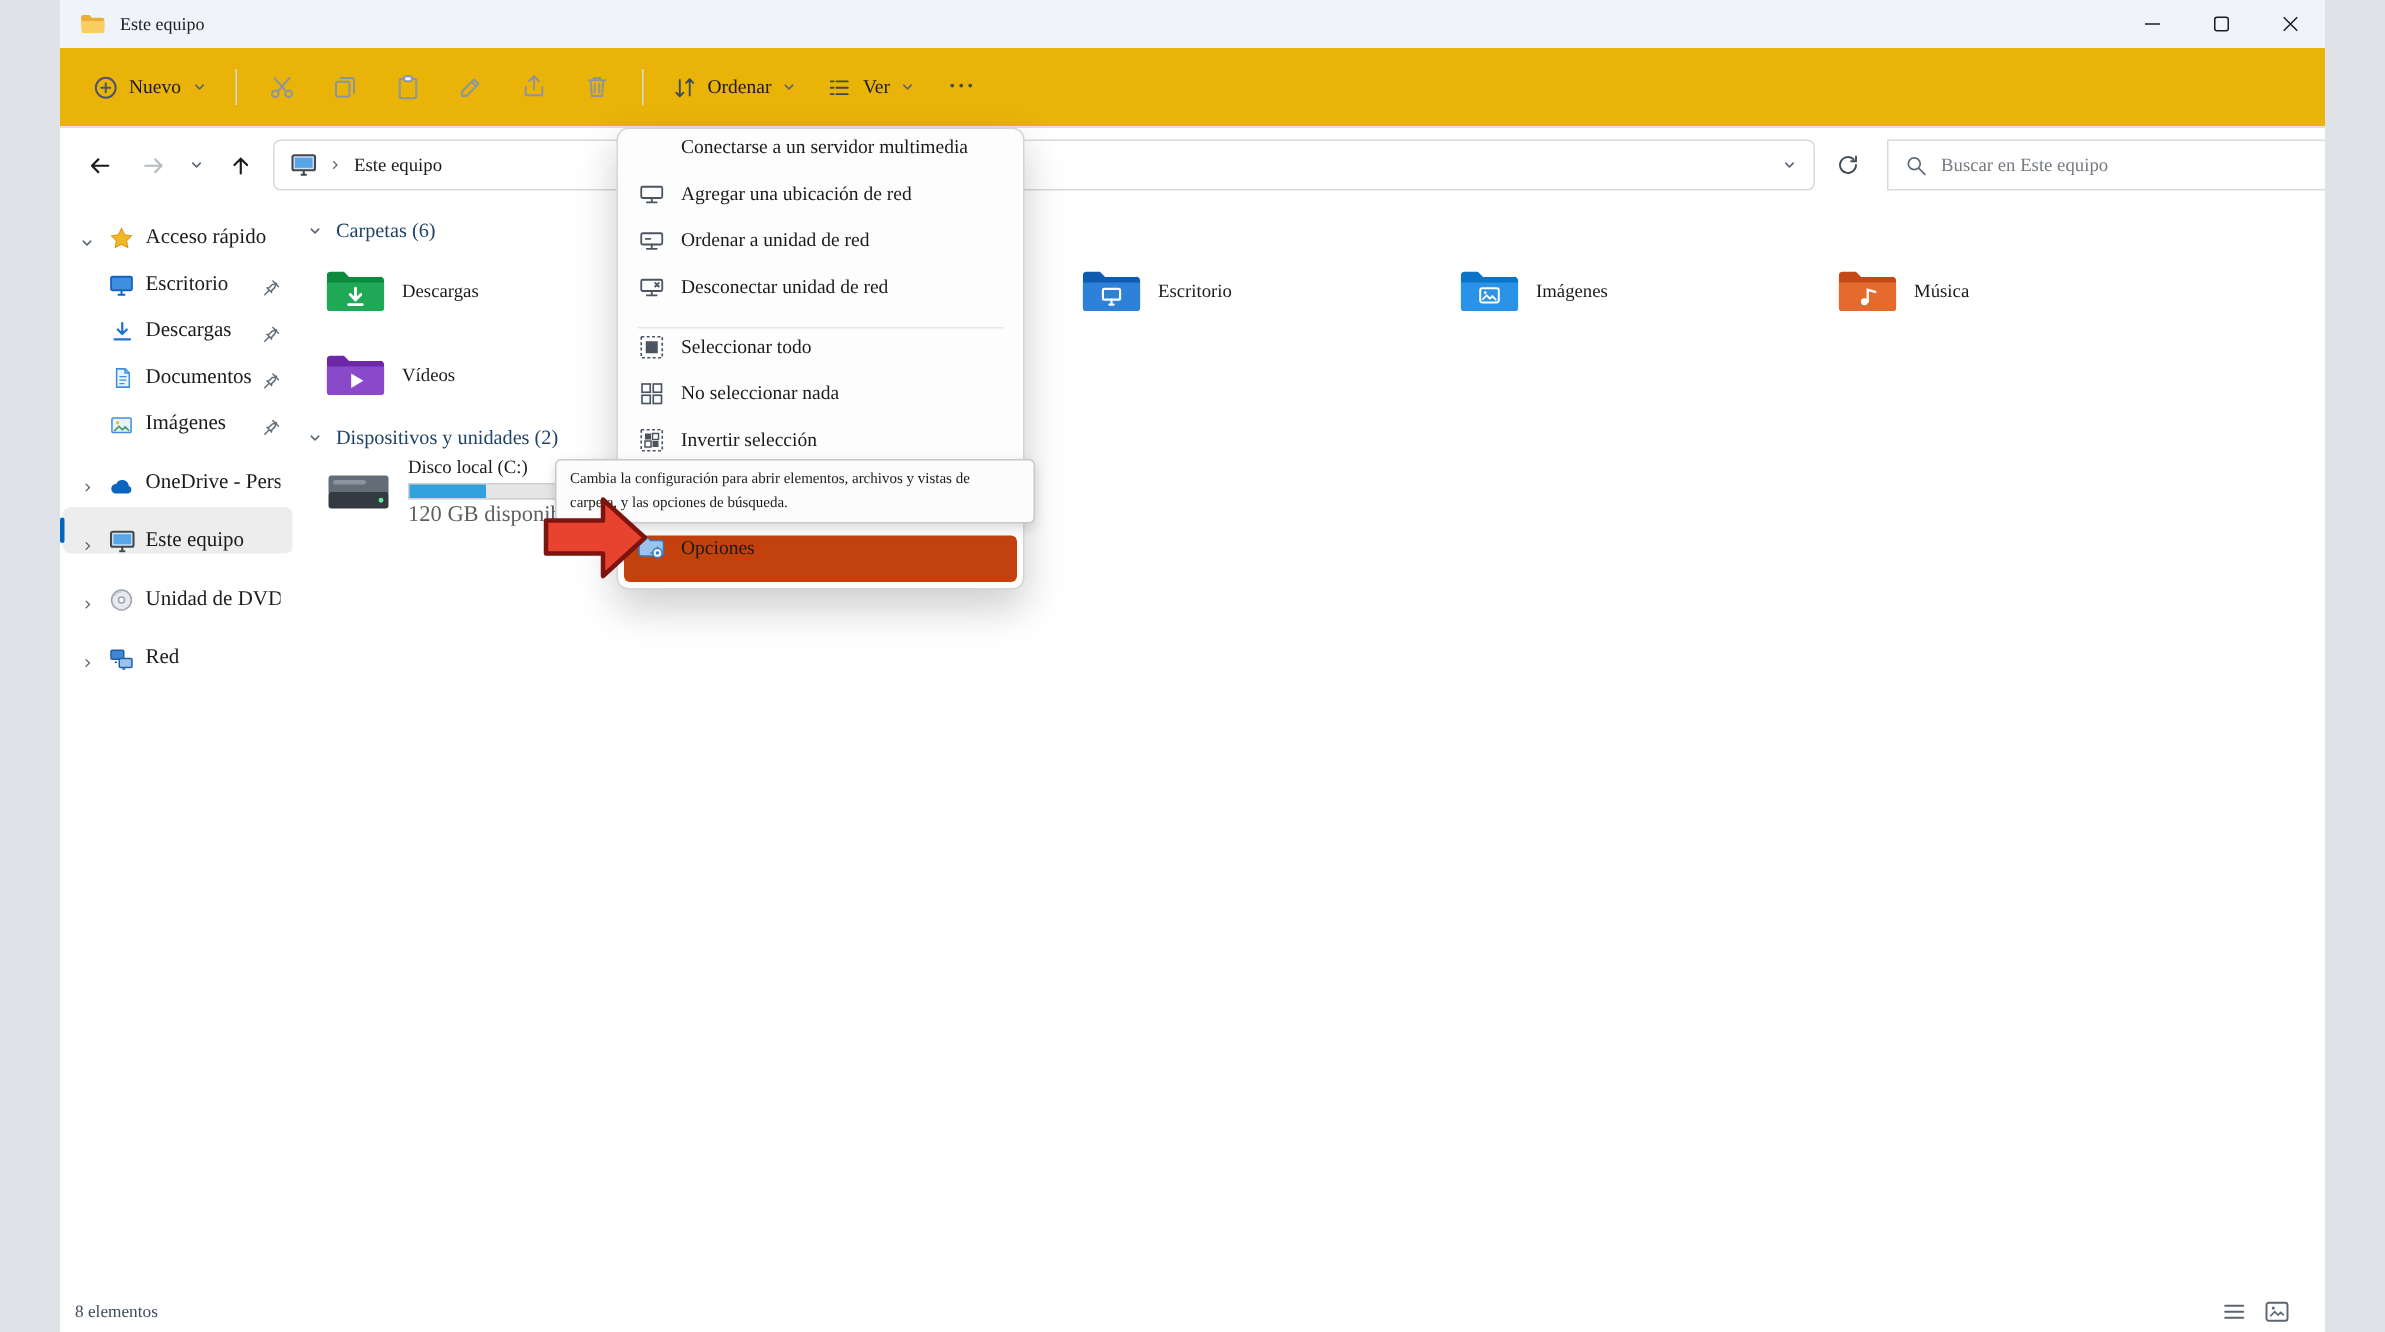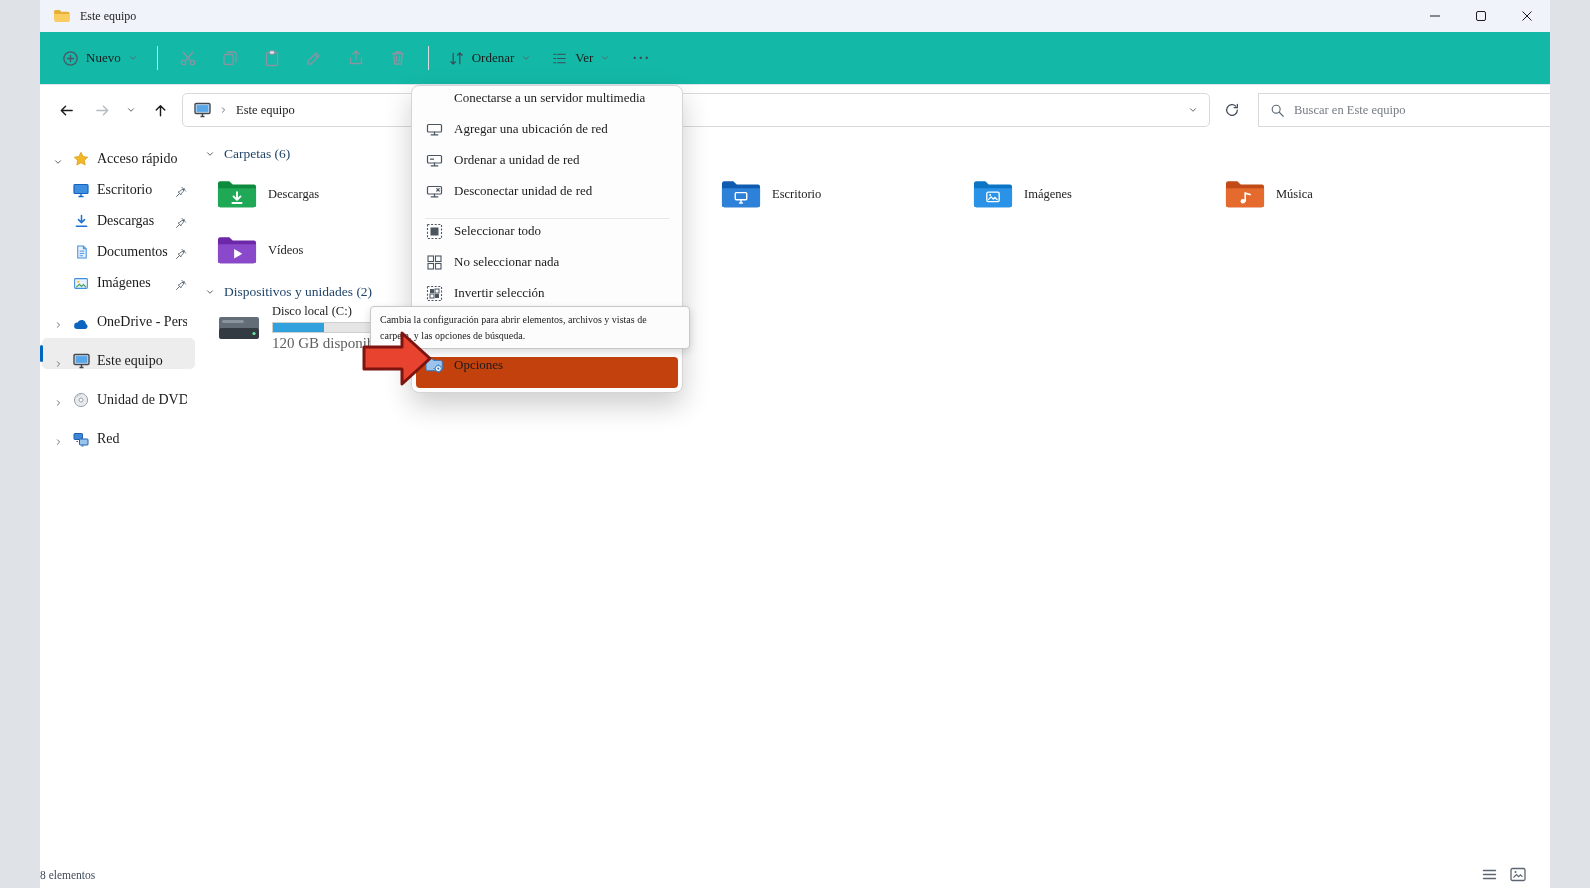--- a/index.html
+++ b/index.html
@@ -9,21 +9,21 @@
     font-family:Liberation Serif, serif;color:#1b1b1b;overflow:hidden;margin:0 auto}
 
   
   .titlebar{position:absolute;top:0;left:0;right:0;height:32px;background:#f0f4fa;
     display:flex;align-items:center;padding-left:13px;gap:9px}
   .title-text{font-size:12px}
   .win-controls{position:absolute;right:0;top:0;height:32px;display:flex}
   .wbtn{width:46px;height:32px;display:flex;align-items:center;justify-content:center}
 
   
-  .toolbar{position:absolute;top:32px;left:0;right:0;height:53px;background:#14b8a6;
+  .toolbar{position:absolute;top:32px;left:0;right:0;height:53px;background:#eab308;
     border-bottom:1px solid #e0e4ea;display:flex;align-items:center;padding:0 13px;gap:2px}
   .tbtn{display:flex;align-items:center;gap:7px;padding:7px 9px;border-radius:5px;font-size:13px}
   .iconbtn{padding:8px 11px}
   .vsep{width:1px;height:24px;background:#d6dbe2;margin:0 8px}
   .more-dots{font-size:15px;font-weight:bold;letter-spacing:1px;color:#3e4a56}
 
   
   .navbar{position:absolute;top:86px;left:0;right:0;height:48px;background:#fff}
   .navbtn{position:absolute;top:8px;width:32px;height:32px;display:flex;align-items:center;
     justify-content:center;border-radius:5px}
@@ -55,21 +55,21 @@
     padding:0 6px;border-radius:5px}
   .tlabel{font-size:12.5px;white-space:nowrap}
   .drive{width:262px;height:56px}
   .dname{font-size:12.5px}
   .dbar{width:104px;height:11px;background:#e5e5e5;border:1px solid #cfcfcf;margin:3px 0 2px}
   .dfill{height:100%;width:50%;background:#30a1dc}
   .dfree{font-size:15px;color:#5f5f5f;white-space:nowrap}
 
   
   .statusbar{position:absolute;left:0;right:0;bottom:0;height:26px;display:flex;align-items:center;
-    font-size:11.5px;color:#404c5a;background:#fff}
+    padding-left:10px;font-size:11.5px;color:#404c5a;background:#fff}
   .status-views{position:absolute;right:24px;bottom:6px;display:flex;gap:13px}
 
   
   .menu{position:absolute;left:371px;top:85px;width:272px;background:#fdfdfe;border:1px solid #d5d5d5;
     border-radius:8px;box-shadow:0 12px 28px rgba(0,0,0,.2);padding:4px;z-index:50}
   .mitem{height:31px;display:flex;align-items:flex-start;gap:10px;padding:0 9px;border-radius:4px;font-size:13px}
   .micon{width:19px;display:flex;justify-content:center;flex:none}
   .mlabel{white-space:nowrap}
   .msep{height:1px;background:#e7e7e7;margin:4px 9px}
   .mgap{height:41px;display:flex;align-items:center}

